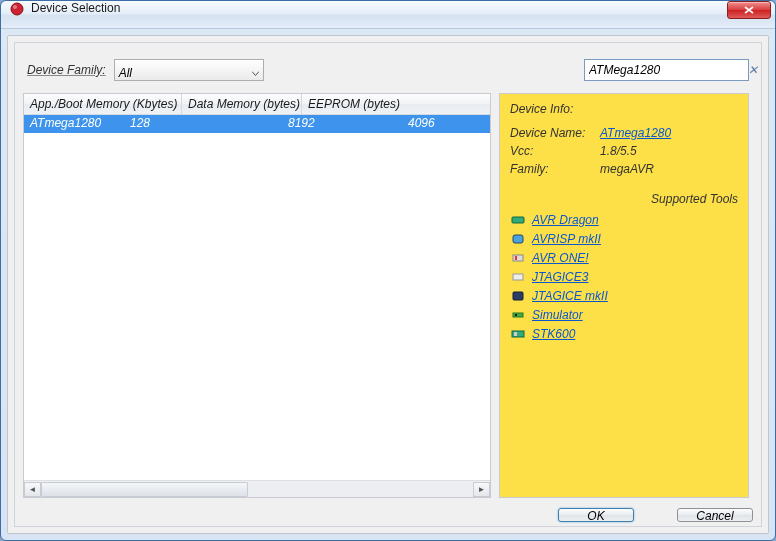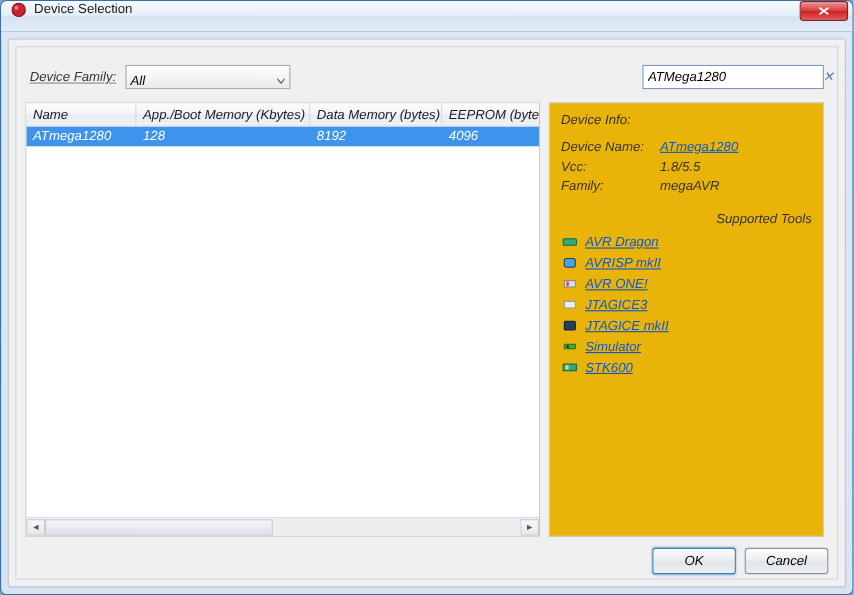--- a/index.html
+++ b/index.html
@@ -180,21 +180,21 @@
   position: absolute; left: 0; top: 0;
   width: 48%; height: 100%;
   background: linear-gradient(#f4f6f9, #dde2e8);
   border: 1px solid #c8ccd2;
   border-radius: 1px;
   cursor: pointer;
 }
 .infopanel {
   width: 250px;
   border: 1px solid #c8ccd2;
-  background: #eab308;
+  background: #fde047;
   padding: 8px 10px;
   overflow: hidden;
 }
 .infopanel h4 {
   font-weight: normal;
   margin-bottom: 10px;
   color: #333;
 }
 .kvrow {
   display: flex;
@@ -220,26 +220,27 @@
   display: flex; align-items: center; justify-content: center;
 }
 .footer {
   display: flex;
   justify-content: flex-end;
   gap: 8px;
   padding: 10px 8px 4px 8px;
 }
 .btn {
   min-width: 76px;
-  height: 24px;
+  height: 14px;
   background: linear-gradient(#fdfdfe, #e9ecef 48%, #e0e4e8 52%, #ecf0f3);
   border: 1px solid #8e9298;
   border-radius: 3px;
   cursor: pointer;
   font: inherit;
+  margin-left: 35px;
 }
 .btn:focus, .btn.default {
   border: 1px solid #3c7fb1;
   box-shadow: 0 0 2px #6aa7d6;
 }
 </style>
 </head>
 <body>
 
 <div class="window">
@@ -273,21 +274,20 @@
         </div>
         <div class="search">
           <input type="text" value="ATMega1280" style="">
           <span class="clear">✕</span>
         </div>
       </div>
 
       <div class="midrow">
         <div class="tablewrap">
           <div class="tablehead">
-            <div class="th col-name">Name</div>
             <div class="th col-app">App./Boot Memory (Kbytes)</div>
             <div class="th col-dm">Data Memory (bytes)</div>
             <div class="th col-ee">EEPROM (bytes)</div>
           </div>
           <div class="tablebody">
             <div class="trow selected">
               <div class="td col-name">ATmega1280</div>
               <div class="td col-app">128</div>
               <div class="td col-dm">8192</div>
               <div class="td col-ee">4096</div>

